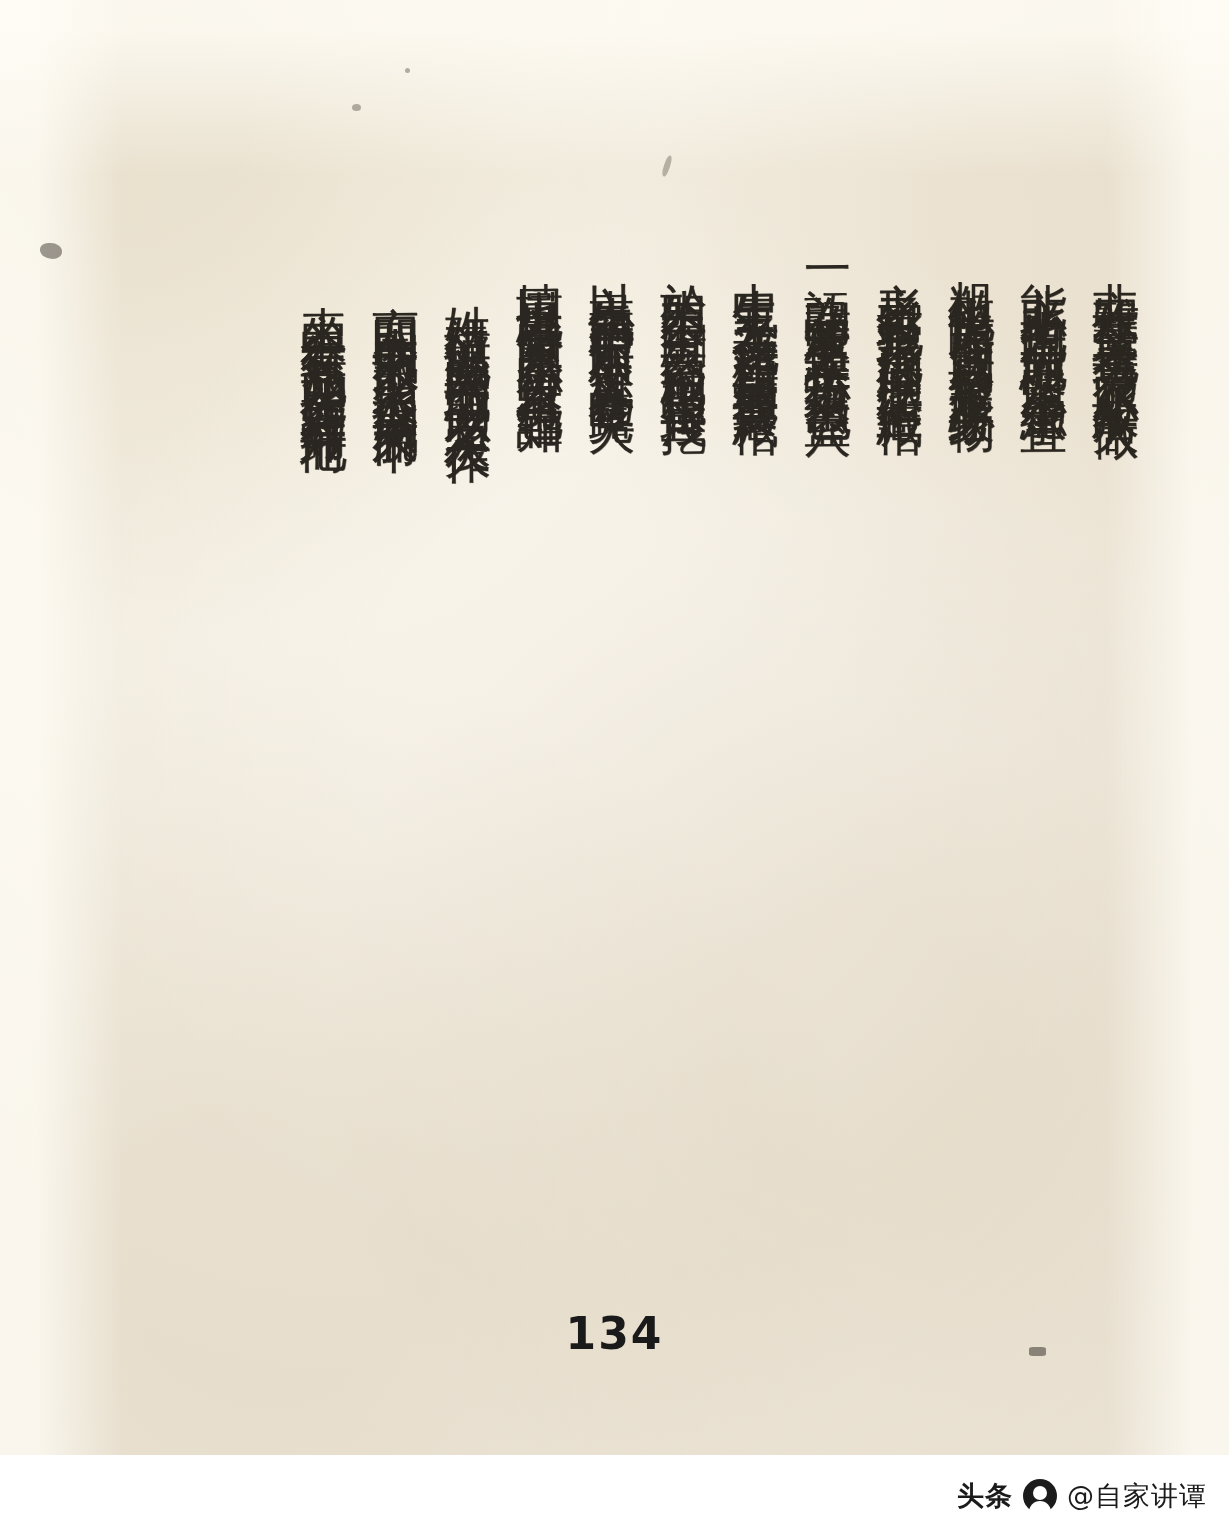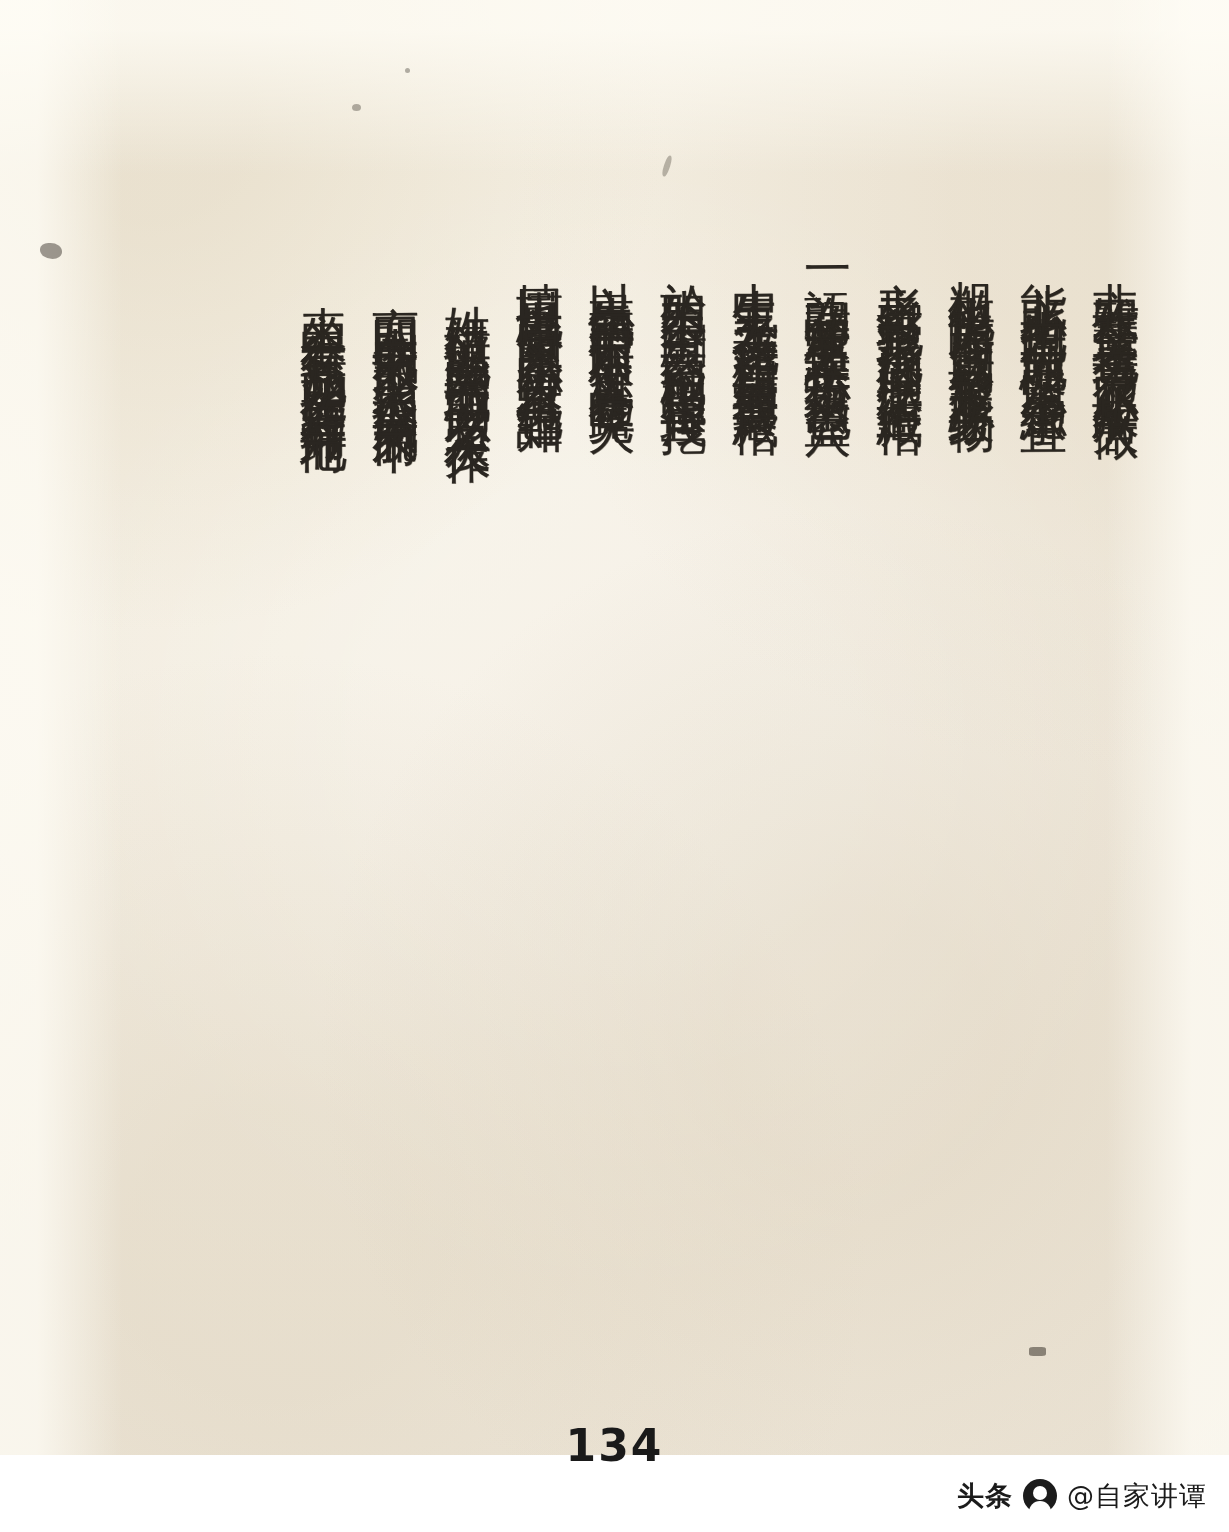--- a/index.html
+++ b/index.html
@@ -111,21 +111,21 @@
     opacity: 0.5;
   }
   #mark-small-dot {
     left: 405px; top: 68px; width: 5px; height: 5px; opacity: 0.35;
   }
 
   
   #page-number {
     position: absolute;
     left: 0;
-    top: 1420px;
+    top: 1308px;
     width: 1229px;
     text-align: center;
     font-family: "DejaVu Sans", sans-serif;
     font-size: 44px;
     font-weight: 700;
     color: #1a1a1a;
     letter-spacing: 2px;
     z-index: 5;
   }
 

